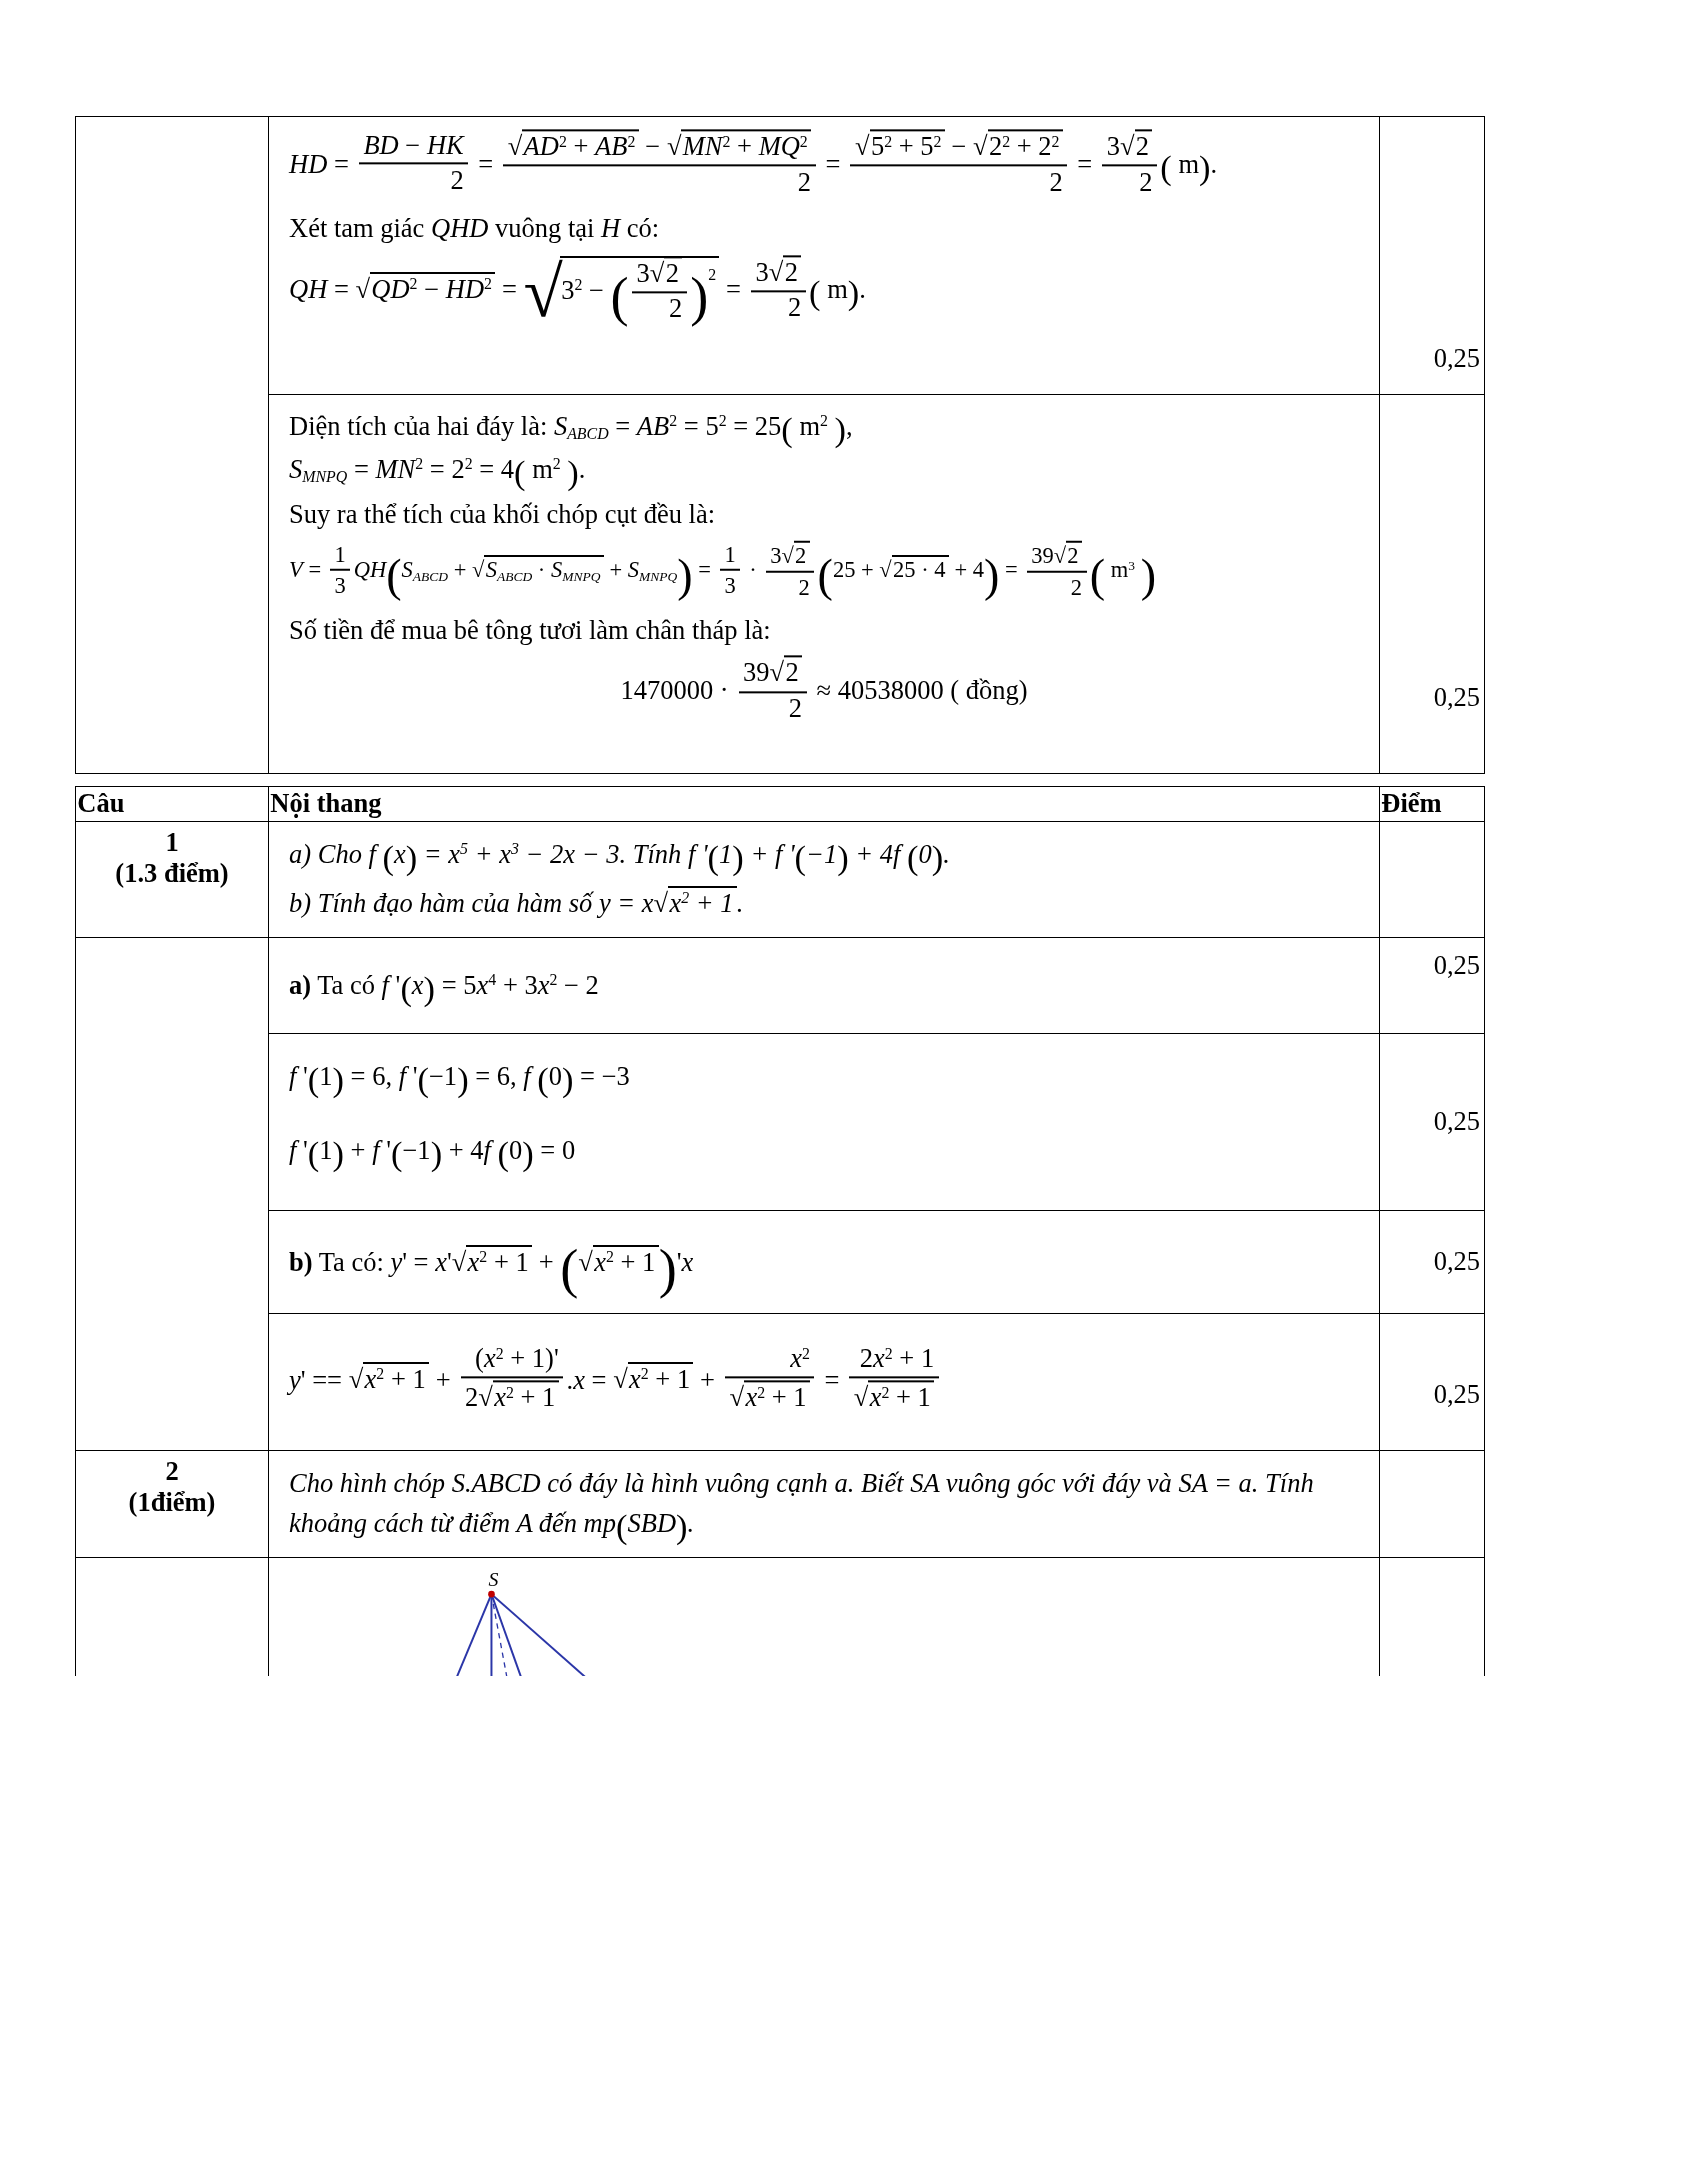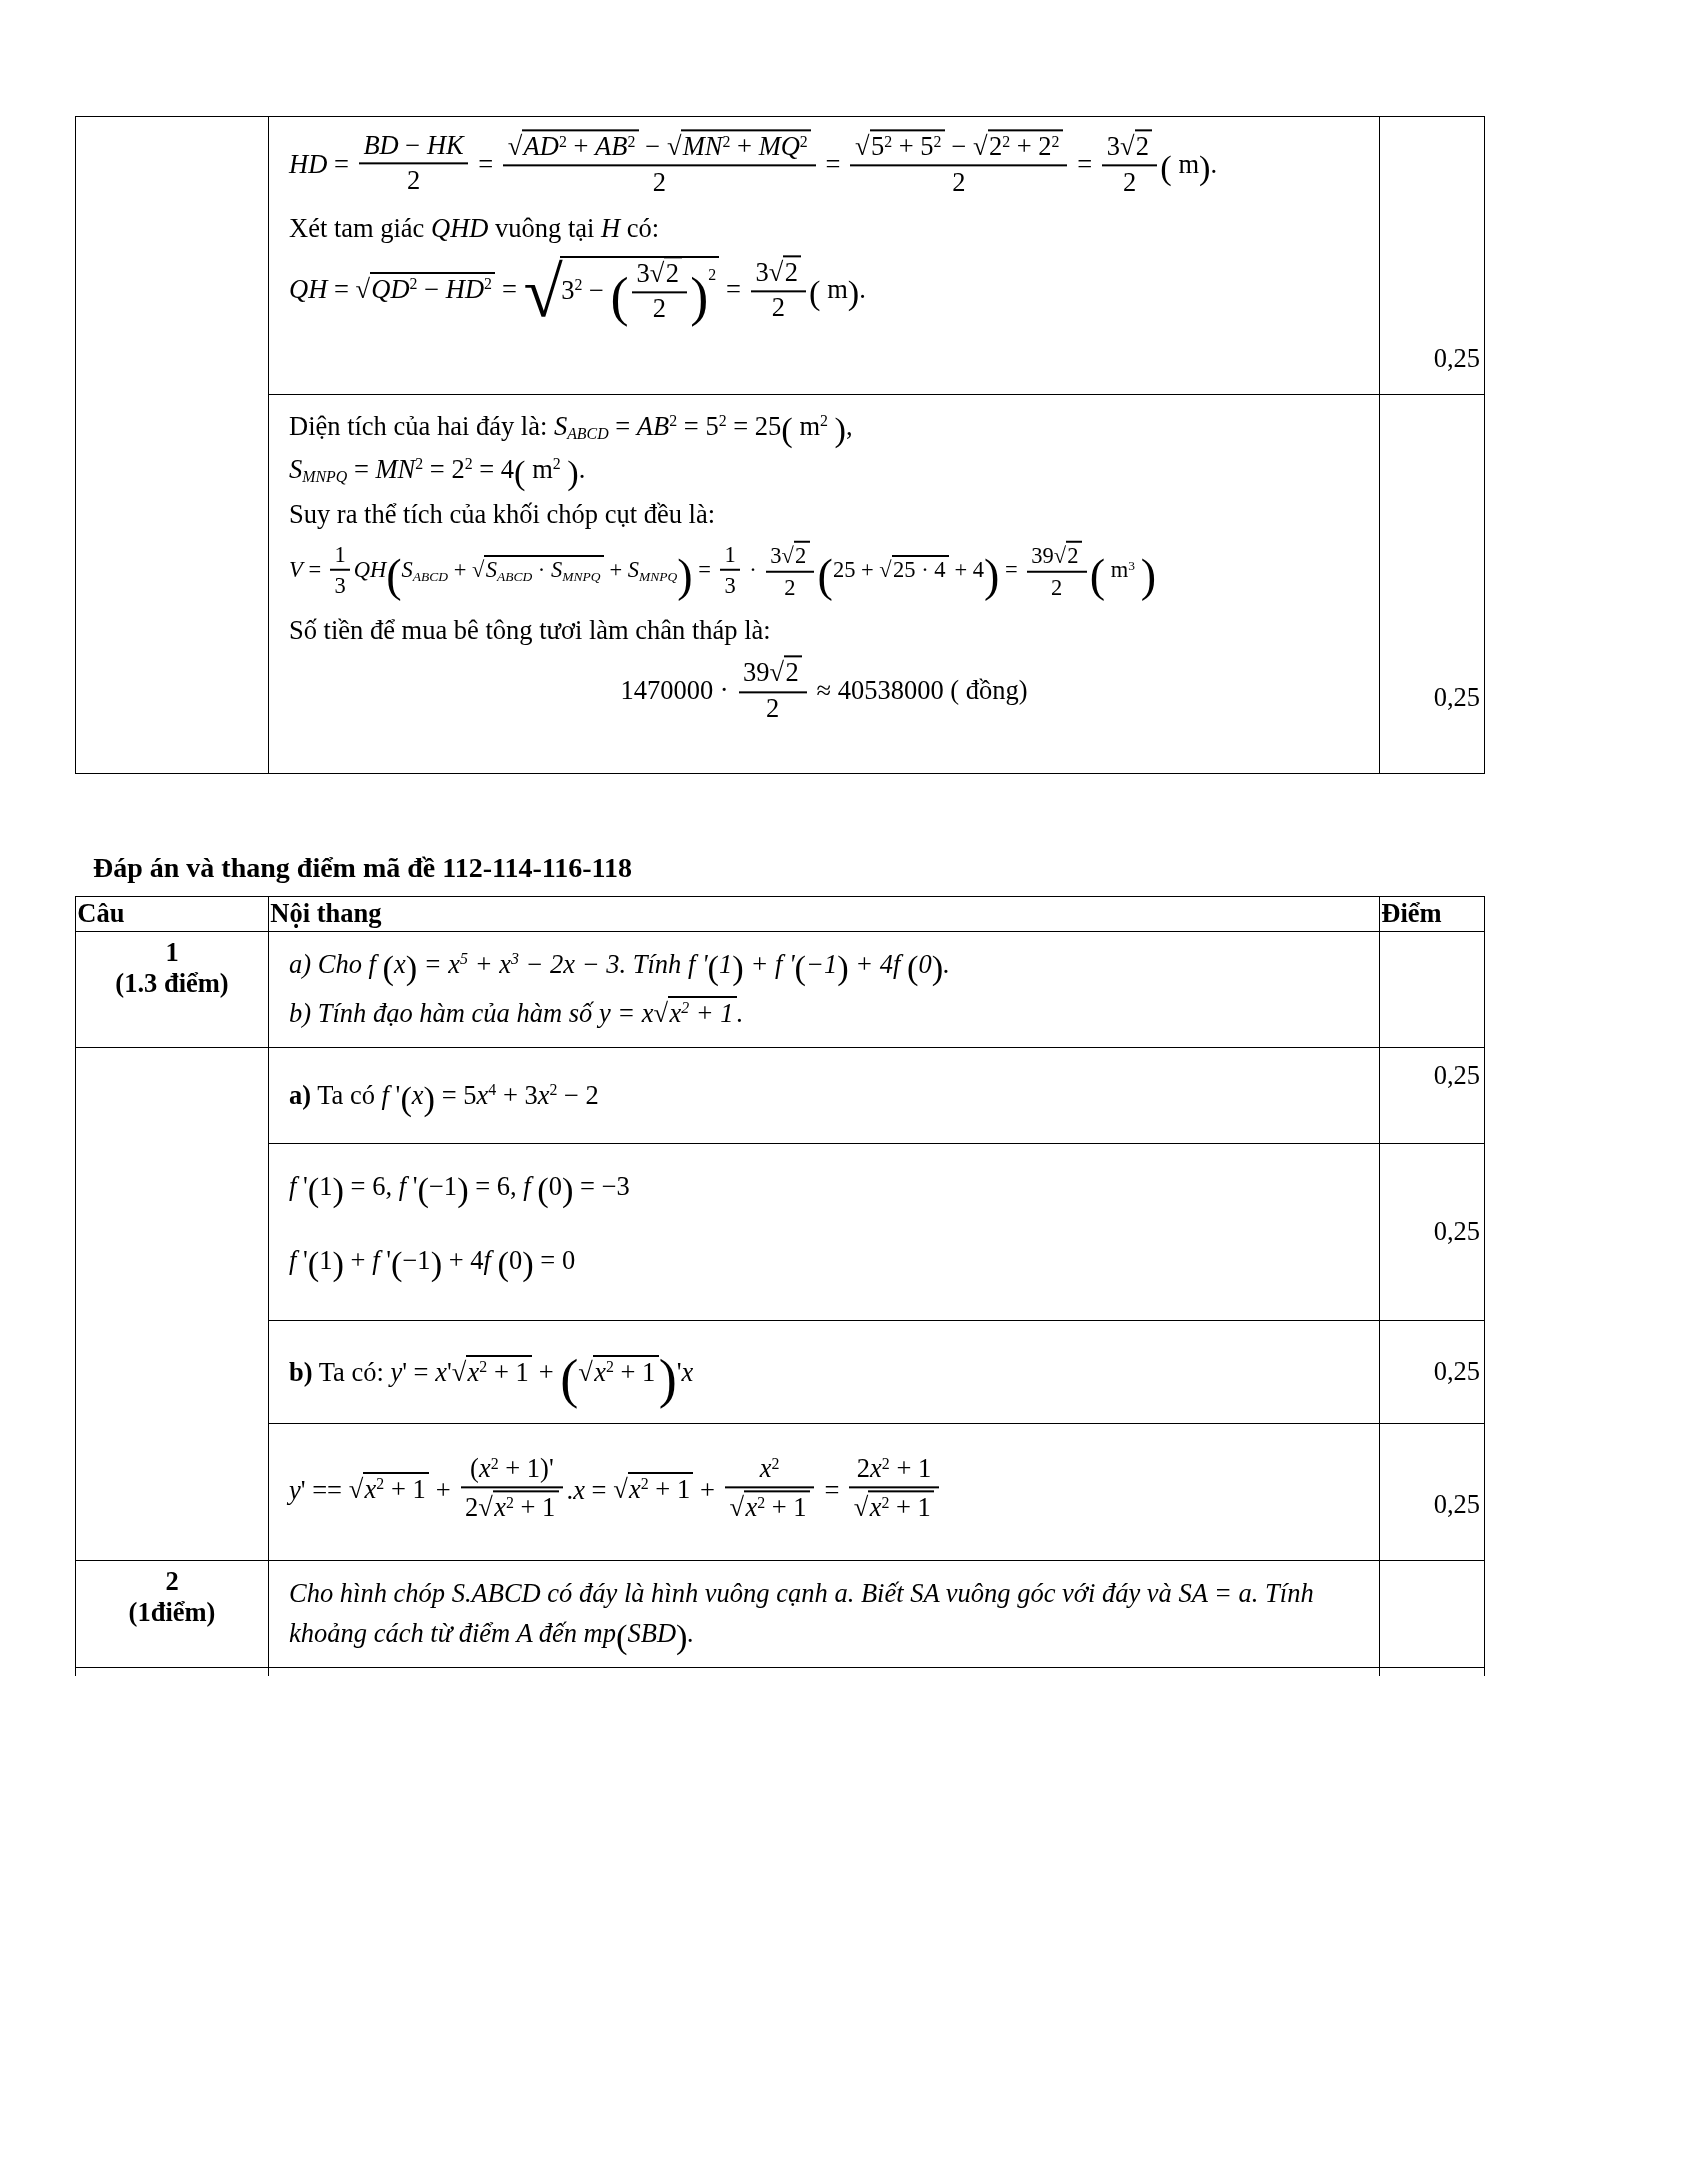--- a/index.html
+++ b/index.html
@@ -36,21 +36,21 @@
   .center{text-align:center}
   .qtext{font-style:italic;line-height:1.5}
   .mt60{margin-top:40px}
 
   i{font-style:italic}
   sup{font-size:.6em;line-height:0;vertical-align:.55em}
   sup.hh{vertical-align:1.15em}
   sub{font-size:.6em;line-height:0;vertical-align:-.28em;font-style:italic}
 
   
-  .f{display:inline-block;vertical-align:middle;text-align:center;margin:0 3.3px;
+  .f{display:inline-block;vertical-align:middle;text-align:right;margin:0 3.3px;
      line-height:1.05;transform:translateY(-.1em)}
   .f>.n{display:block;border-bottom:2px solid #000;padding:0.7px 4.6px 2.6px}
   .f>.d{display:block;padding:2.6px 4.6px 0.7px}
 
   
   .q{white-space:nowrap}
   .q>.t{font-style:normal}
   .q>.v{display:inline-block;border-top:2px solid #000;padding:0 3.3px 0 1.3px;line-height:1.15}
   .qb>.t{font-size:2.7em;line-height:0;vertical-align:middle;letter-spacing:-.04em}
   .qb>.v{vertical-align:middle}
@@ -99,21 +99,20 @@
           <div class="txt">Số tiền để mua bê tông tươi làm chân tháp là:</div>
           <div class="m center">1470000 · <span class="f"><span class="n">39<span class="q"><span class="t">√</span><span class="v">2</span></span></span><span class="d">2</span></span> ≈ 40538000 ( đồng)</div>
         </td>
         <td class="diem vb pb90">
           <div>0,25</div>
         </td>
       </tr>
     </tbody>
   </table>
 
-  <div class="heading">Đáp án và thang điểm  mã đề 112-114-116-118</div>
 
   <table class="t2">
     <colgroup>
         <col style="width:193px">
         <col style="width:1111px">
         <col style="width:105px">
       </colgroup>
     <tbody>
       <tr class="h-hd">
         <td class="th">Câu</td>

